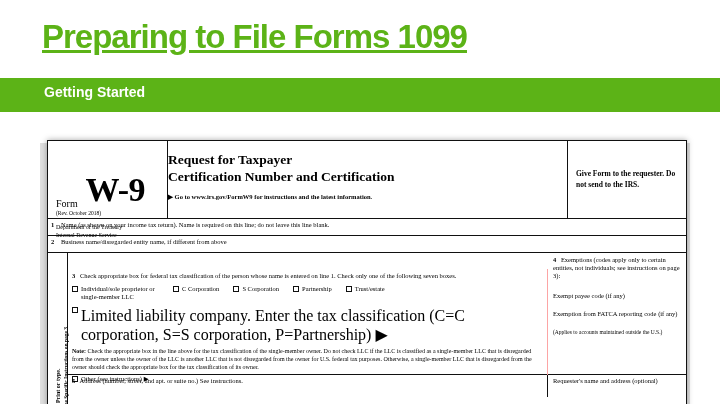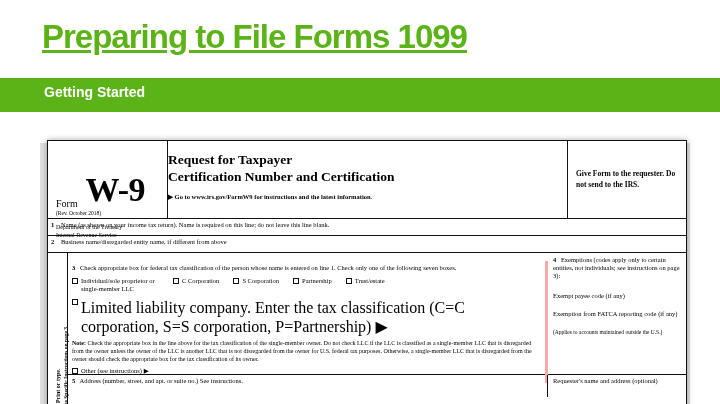--- a/index.html
+++ b/index.html
@@ -101,22 +101,22 @@
   .vert-a { left:7px; top:150px; }
   .vert-b { left:15px; top:155px; font-size:5.5px; }
 
   .body-area {
     position:absolute; left:20px; top:112px; right:0; bottom:0;
   }
   .sec3 {
     position:relative; height:122px; border-bottom:1px solid #111;
   }
   .sec3-left {
-    position:absolute; left:0; top:8px; width:480px; height:122px;
-    border-right:3px solid #fca5a5; padding:3px 6px 0 4px;
+    position:absolute; left:0; top:16px; width:480px; height:122px;
+    border-right:1px solid #fca5a5; padding:3px 6px 0 4px;
   }
   .sec3-right {
     position:absolute; left:480px; top:0; right:0; height:122px;
     padding:3px 6px 0 5px;
   }
   .lbl3 { font-size:6.5px; line-height:1.25; }
   .cb {
     display:inline-block; width:6px; height:6px; border:0.8px solid #111;
     margin-right:3px; margin-top:1px; flex:0 0 auto; background:#fff;
   }

